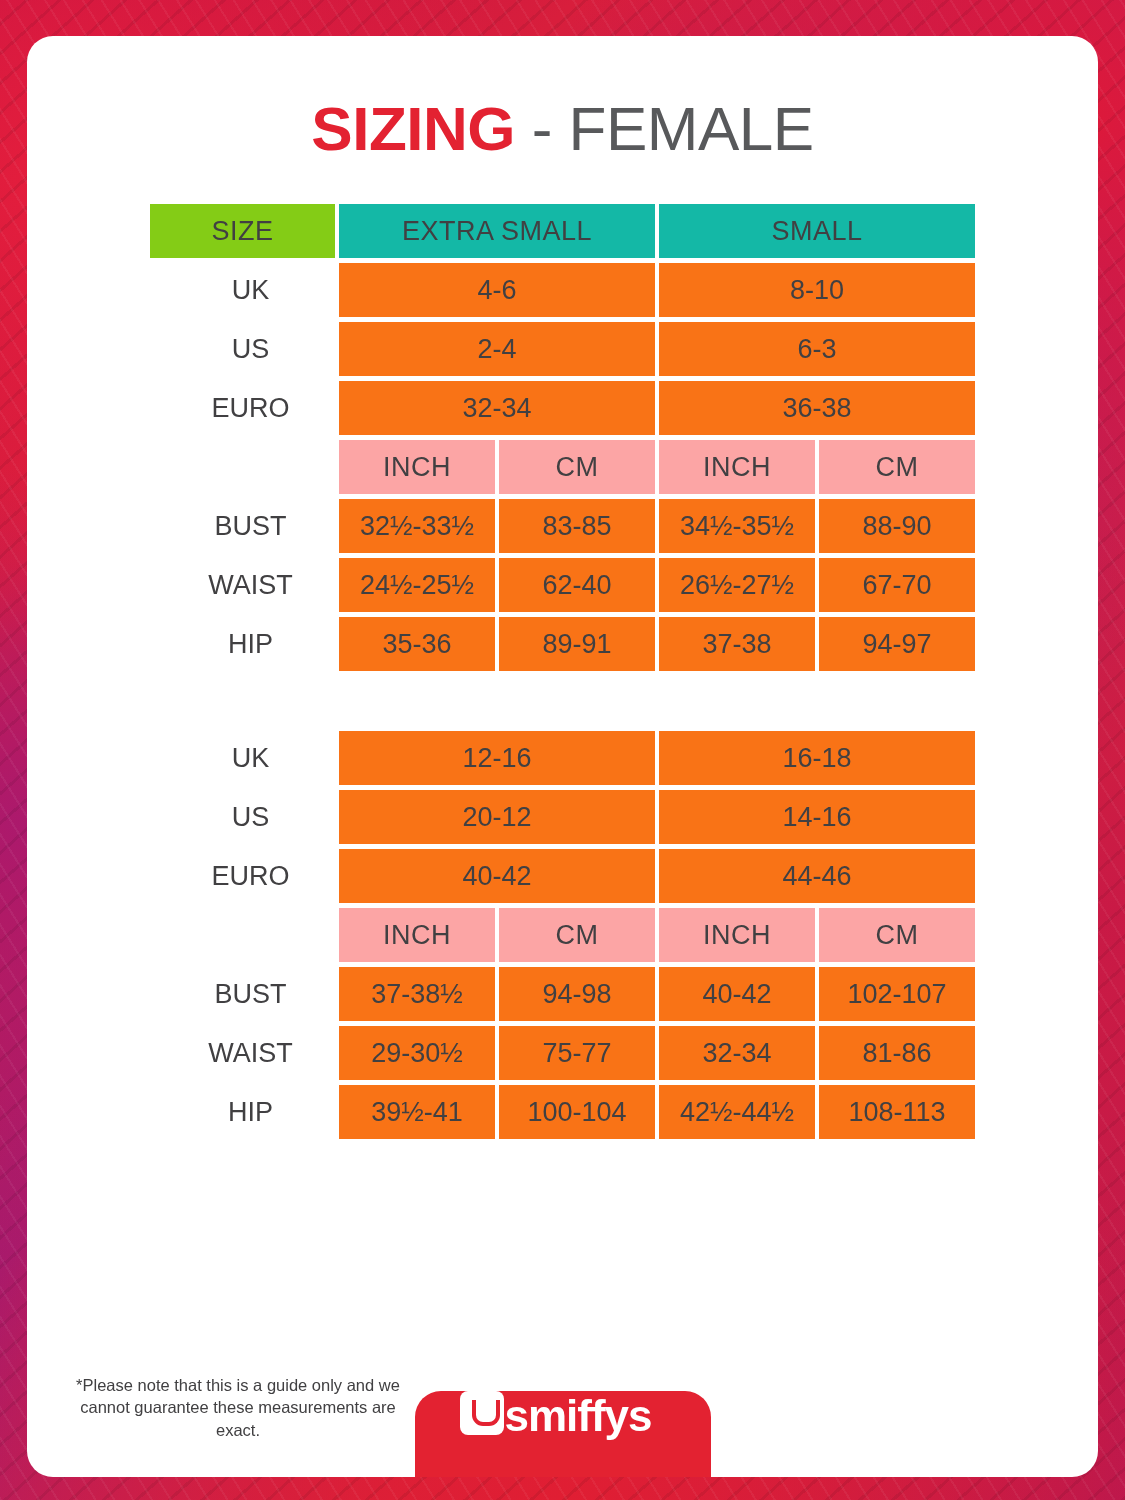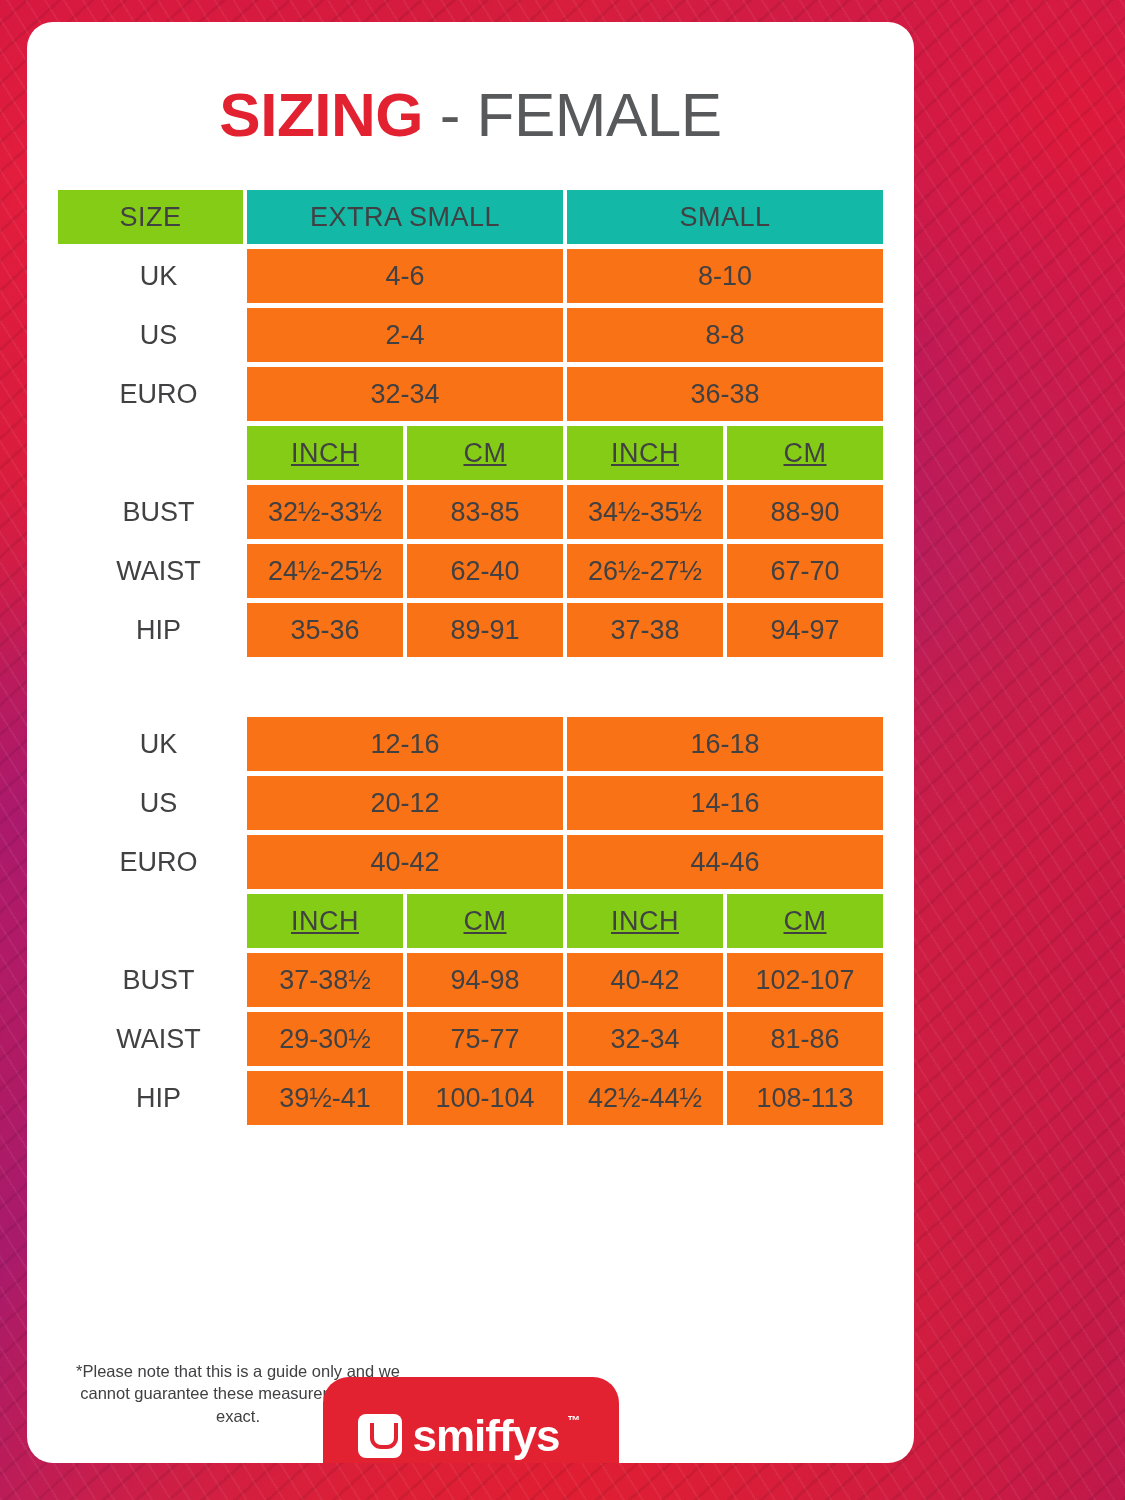--- a/index.html
+++ b/index.html
@@ -31,22 +31,22 @@
     position: absolute;
     inset: 0;
     background:
       repeating-linear-gradient(58deg, rgba(255,255,255,0.05) 0px, rgba(255,255,255,0.05) 2px, rgba(0,0,0,0.0) 2px, rgba(0,0,0,0.0) 16px),
       repeating-linear-gradient(-42deg, rgba(0,0,0,0.07) 0px, rgba(0,0,0,0.07) 3px, rgba(0,0,0,0.0) 3px, rgba(0,0,0,0.0) 22px);
     pointer-events: none;
   }
   .card {
     position: absolute;
     left: 27px;
-    top: 22px;
-    width: 887px;
+    top: 36px;
+    width: 1071px;
     height: 1441px;
     background: #ffffff;
     border-radius: 26px;
     box-sizing: border-box;
     overflow: hidden;
   }
 
   .title {
     text-align: center;
     margin: 62px 0 0 0;
@@ -101,26 +101,25 @@
     background: #14b8a6;
     color: #ffffff;
     font-weight: bold;
     font-size: 28px;
     letter-spacing: 0.5px;
   }
   .grey {
     background: #f97316;
   }
   .unit {
-    background: #84cc16;
+    background: #fca5a5;
     color: #ffffff;
     font-weight: bold;
     font-size: 25px;
     letter-spacing: 0.5px;
-    text-decoration: underline;
   }
   .empty { background: transparent; }
 
   .footer {
     position: absolute;
     left: 0;
     right: 0;
     bottom: 0;
     height: 120px;
   }
@@ -143,24 +142,22 @@
     width: 296px;
     height: 86px;
     background: #e32231;
     border-top-left-radius: 26px;
     border-top-right-radius: 26px;
   }
   .logo-inner {
     position: absolute;
     inset: 0;
     display: flex;
-    align-items: center;
+    align-items: flex-start;
     justify-content: center;
-    gap: 10px;
-    margin-top: 32px;
   }
   .logo-mark {
     width: 44px;
     height: 44px;
     border-radius: 8px;
     background: #ffffff;
     position: relative;
     flex: none;
   }
   .logo-mark::after {
@@ -216,21 +213,21 @@
         </tr>
 
         <tr>
           <td class="lbl">UK</td>
           <td class="grey" colspan="2">4-6</td>
           <td class="grey" colspan="2">8-10</td>
         </tr>
         <tr>
           <td class="lbl">US</td>
           <td class="grey" colspan="2">2-4</td>
-          <td class="grey" colspan="2">8-8</td>
+          <td class="grey" colspan="2">6-3</td>
         </tr>
         <tr>
           <td class="lbl">EURO</td>
           <td class="grey" colspan="2">32-34</td>
           <td class="grey" colspan="2">36-38</td>
         </tr>
 
         <tr>
           <td class="empty"></td>
           <td class="unit">INCH</td>

